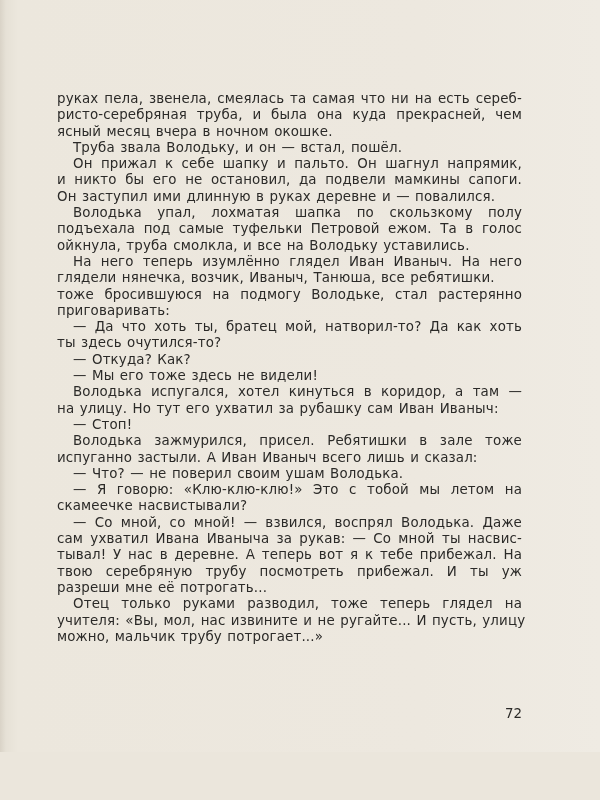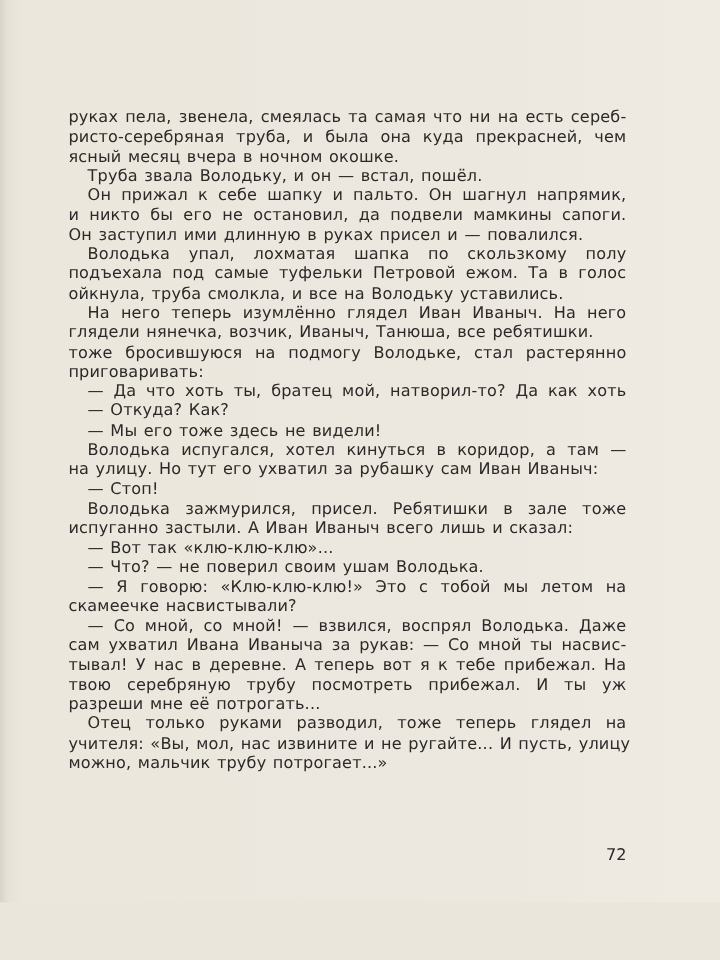--- a/index.html
+++ b/index.html
@@ -39,57 +39,55 @@
         <span class="line">руках пела, звенела, смеялась та самая что ни на есть сереб-</span>
         <span class="line">ристо-серебряная труба, и была она куда прекрасней, чем</span>
         <span class="line last">ясный месяц вчера в ночном окошке.</span>
       </div>
       <div>
         <span class="line indent last">Труба звала Володьку, и он — встал, пошёл.</span>
       </div>
       <div>
         <span class="line indent">Он прижал к себе шапку и пальто. Он шагнул напрямик,</span>
         <span class="line">и никто бы его не остановил, да подвели мамкины сапоги.</span>
-        <span class="line last">Он заступил ими длинную в руках присел и — повалился.</span>
+        <span class="line last">Он заступил ими длинную в руках деревне и — повалился.</span>
       </div>
       <div>
         <span class="line indent">Володька упал, лохматая шапка по скользкому полу</span>
         <span class="line">подъехала под самые туфельки Петровой ежом. Та в голос</span>
         <span class="line last">ойкнула, труба смолкла, и все на Володьку уставились.</span>
       </div>
       <div>
         <span class="line indent">На него теперь изумлённо глядел Иван Иваныч. На него</span>
         <span class="line last">глядели нянечка, возчик, Иваныч, Танюша, все ребятишки.</span>
       </div>
       <div>
         <span class="line">тоже бросившуюся на подмогу Володьке, стал растерянно</span>
         <span class="line last">приговаривать:</span>
       </div>
       <div>
         <span class="line indent">— Да что хоть ты, братец мой, натворил-то? Да как хоть</span>
+        <span class="line last">ты здесь очутился-то?</span>
       </div>
       <div>
         <span class="line indent last">— Откуда? Как?</span>
       </div>
       <div>
         <span class="line indent last">— Мы его тоже здесь не видели!</span>
       </div>
       <div>
         <span class="line indent">Володька испугался, хотел кинуться в коридор, а там —</span>
         <span class="line last">на улицу. Но тут его ухватил за рубашку сам Иван Иваныч:</span>
       </div>
       <div>
         <span class="line indent last">— Стоп!</span>
       </div>
       <div>
         <span class="line indent">Володька зажмурился, присел. Ребятишки в зале тоже</span>
         <span class="line last">испуганно застыли. А Иван Иваныч всего лишь и сказал:</span>
-      </div>
-      <div>
-        <span class="line indent last">— Вот так «клю-клю-клю»...</span>
       </div>
       <div>
         <span class="line indent last">— Что? — не поверил своим ушам Володька.</span>
       </div>
       <div>
         <span class="line indent">— Я говорю: «Клю-клю-клю!» Это с тобой мы летом на</span>
         <span class="line last">скамеечке насвистывали?</span>
       </div>
       <div>
         <span class="line indent">— Со мной, со мной! — взвился, воспрял Володька. Даже</span>

